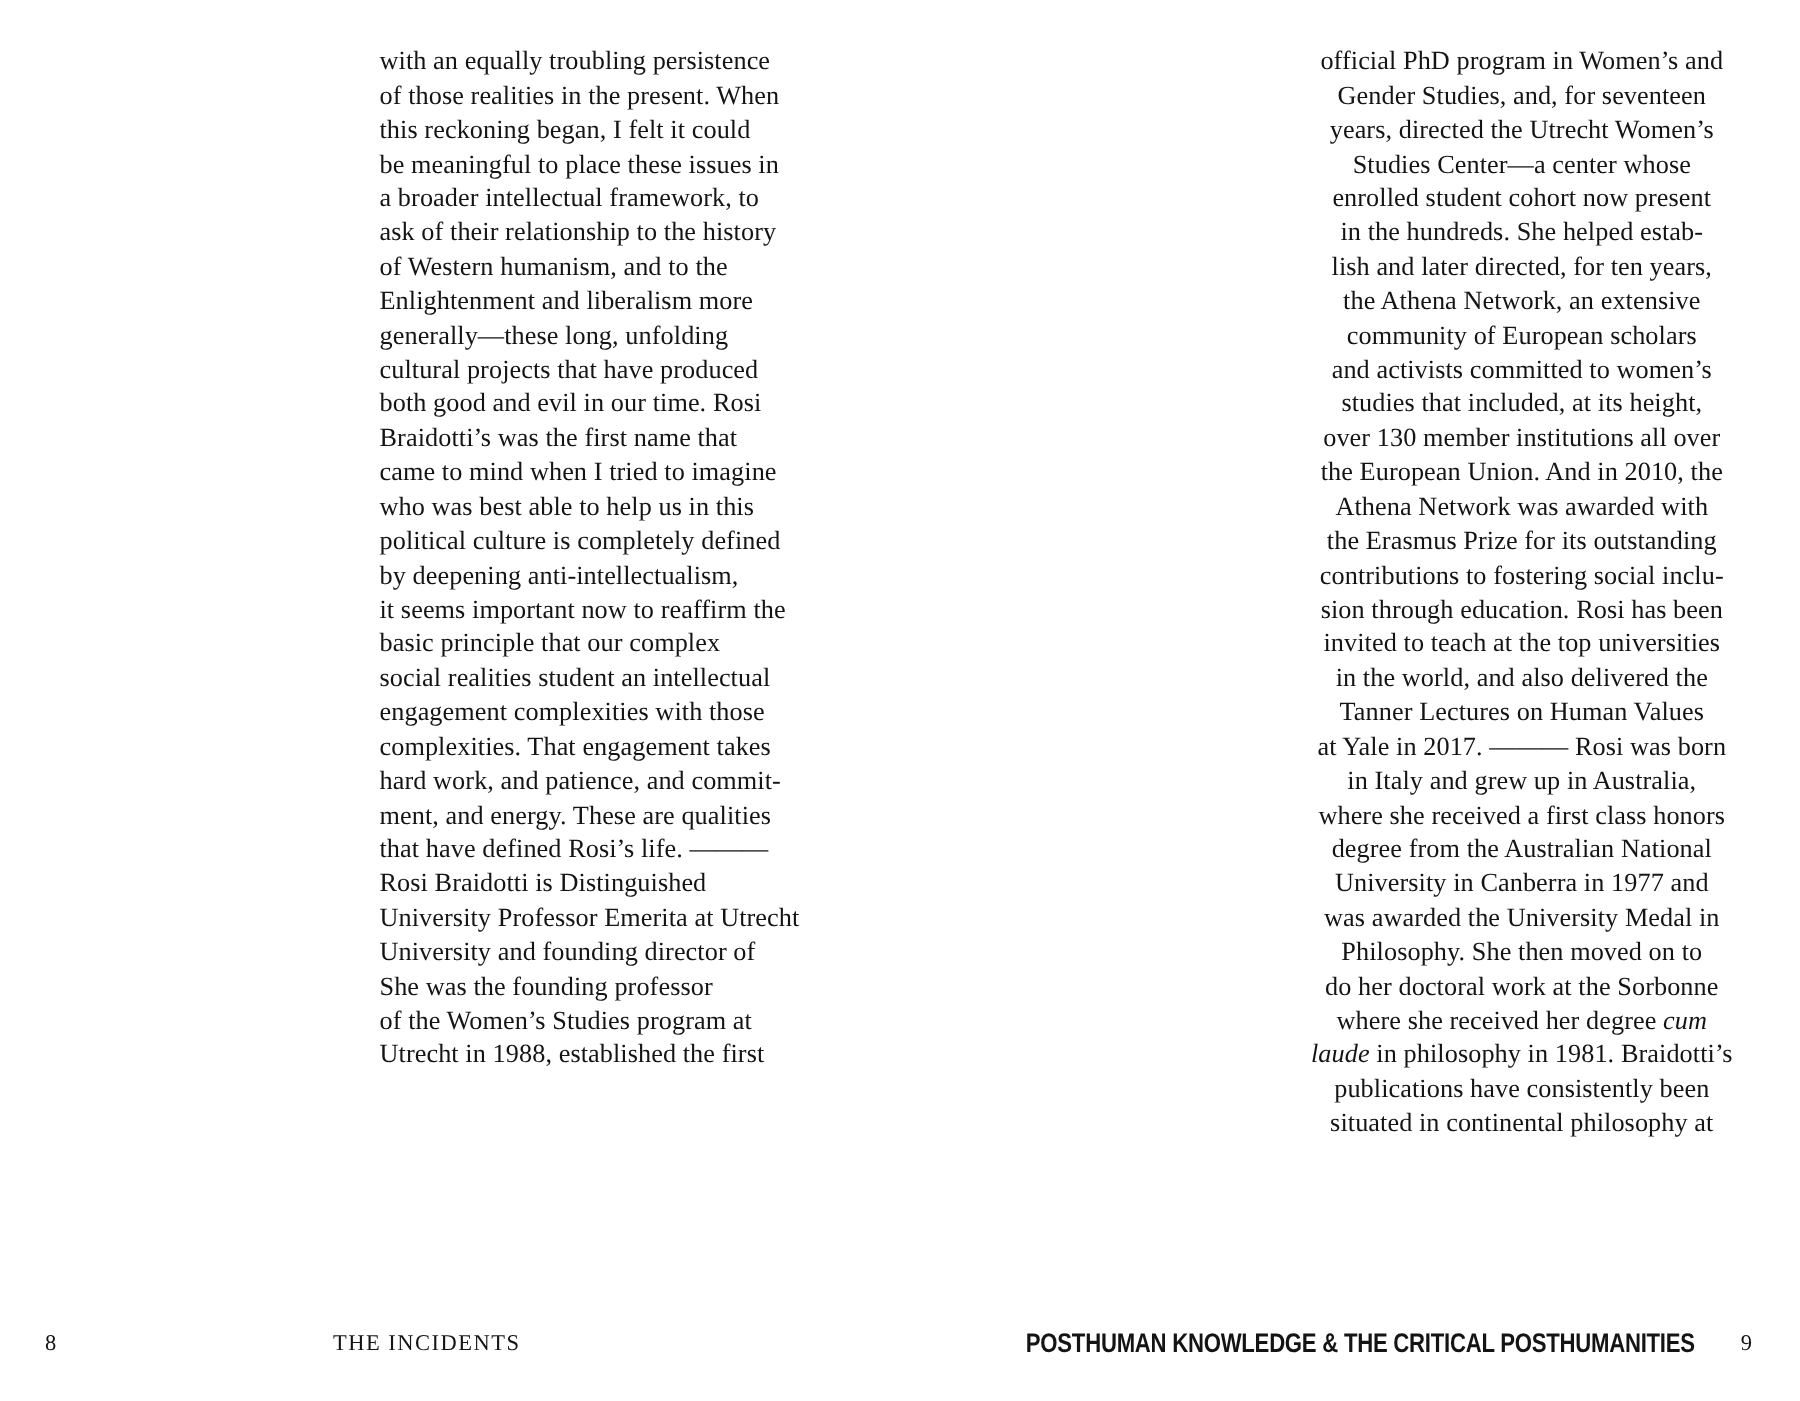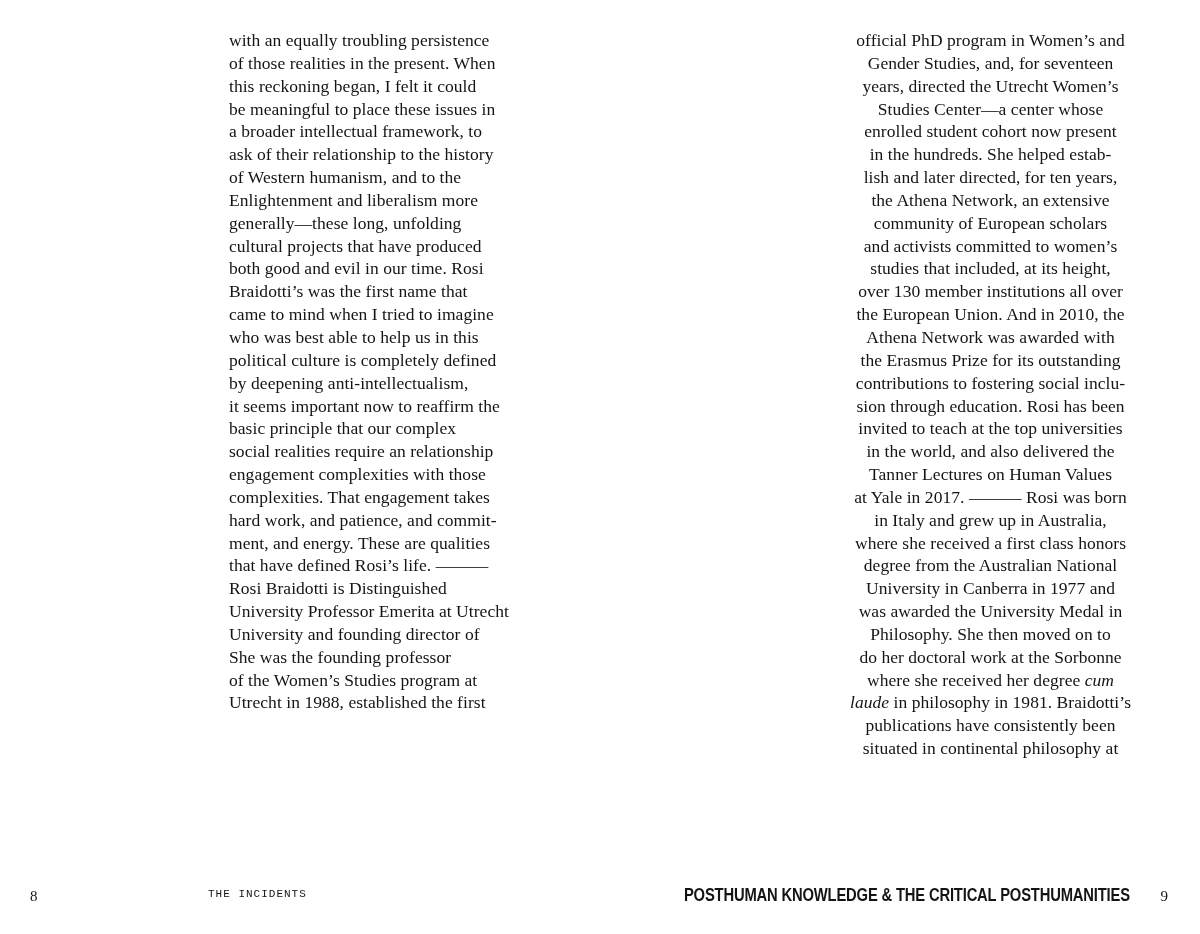--- a/index.html
+++ b/index.html
@@ -25,43 +25,44 @@
   .page-left  { left: 0; }
   .page-right { left: 600px; text-align: center; }
 
   .text-column {
     position: absolute;
     top: 29px;
     font-size: 17.5px;
     line-height: 22.85px;
     letter-spacing: 0.05px;
     white-space: nowrap;
+    margin-left: 24px;
   }
   .page-left  .text-column { left: 229px; }
   .page-right .text-column { left: 250px; }
 
   .line { height: 22.85px; }
   .line i { font-style: italic; }
 
   .folio {
     position: absolute;
     top: 888px;
     font-size: 15px;
     font-family: "Liberation Serif", serif;
   }
   .page-left  .folio { left: 30px; }
   .page-right .folio { right: 32px; }
 
   .running-title-serif {
     position: absolute;
     top: 888px;
-    left: 208px;
-    font-size: 11px;
+    left: 222px;
+    font-size: 15px;
     letter-spacing: 1px;
-    font-family: Liberation Mono, monospace;
+    font-family: Liberation Serif, serif;
     white-space: nowrap;
   }
   .running-title-bold {
     position: absolute;
     top: 885px;
     right: 70px;
     font-family: "Liberation Sans", sans-serif;
     font-weight: 700;
     font-size: 18px;
     letter-spacing: -0.2px;
@@ -88,21 +89,21 @@
         <div class="line">generally—these long, unfolding</div>
         <div class="line">cultural projects that have produced</div>
         <div class="line">both good and evil in our time. Rosi</div>
         <div class="line">Braidotti’s was the first name that</div>
         <div class="line">came to mind when I tried to imagine</div>
         <div class="line">who was best able to help us in this</div>
         <div class="line">political culture is completely defined</div>
         <div class="line">by deepening anti-intellectualism,</div>
         <div class="line">it seems important now to reaffirm the</div>
         <div class="line">basic principle that our complex</div>
-        <div class="line">social realities require an relationship</div>
+        <div class="line">social realities student an intellectual</div>
         <div class="line">engagement complexities with those</div>
         <div class="line">complexities. That engagement takes</div>
         <div class="line">hard work, and patience, and commit-</div>
         <div class="line">ment, and energy. These are qualities</div>
         <div class="line">that have defined Rosi’s life. ———</div>
         <div class="line">Rosi Braidotti is Distinguished</div>
         <div class="line">University Professor Emerita at Utrecht</div>
         <div class="line">University and founding director of</div>
         <div class="line">She was the founding professor</div>
         <div class="line">of the Women’s Studies program at</div>

